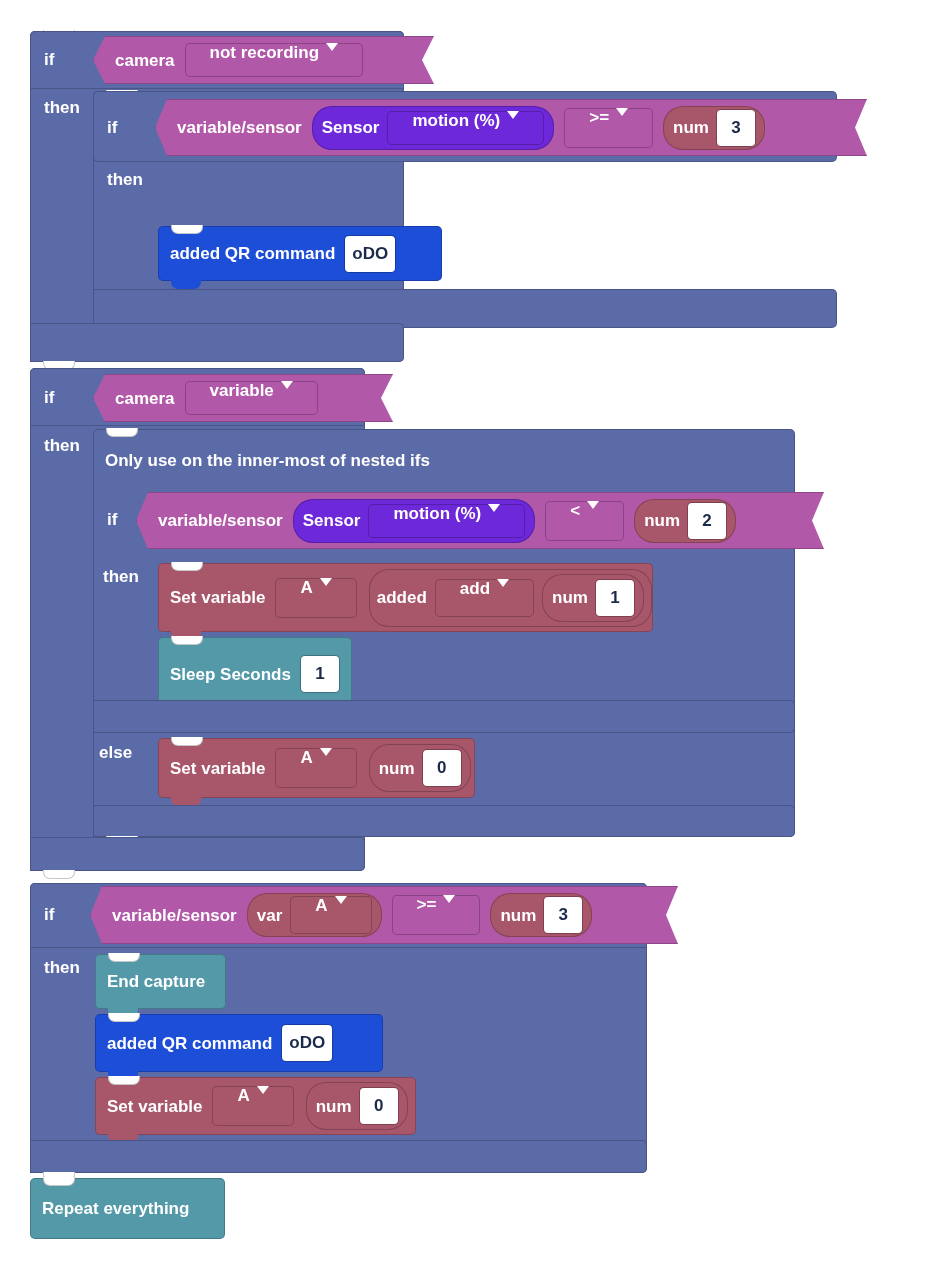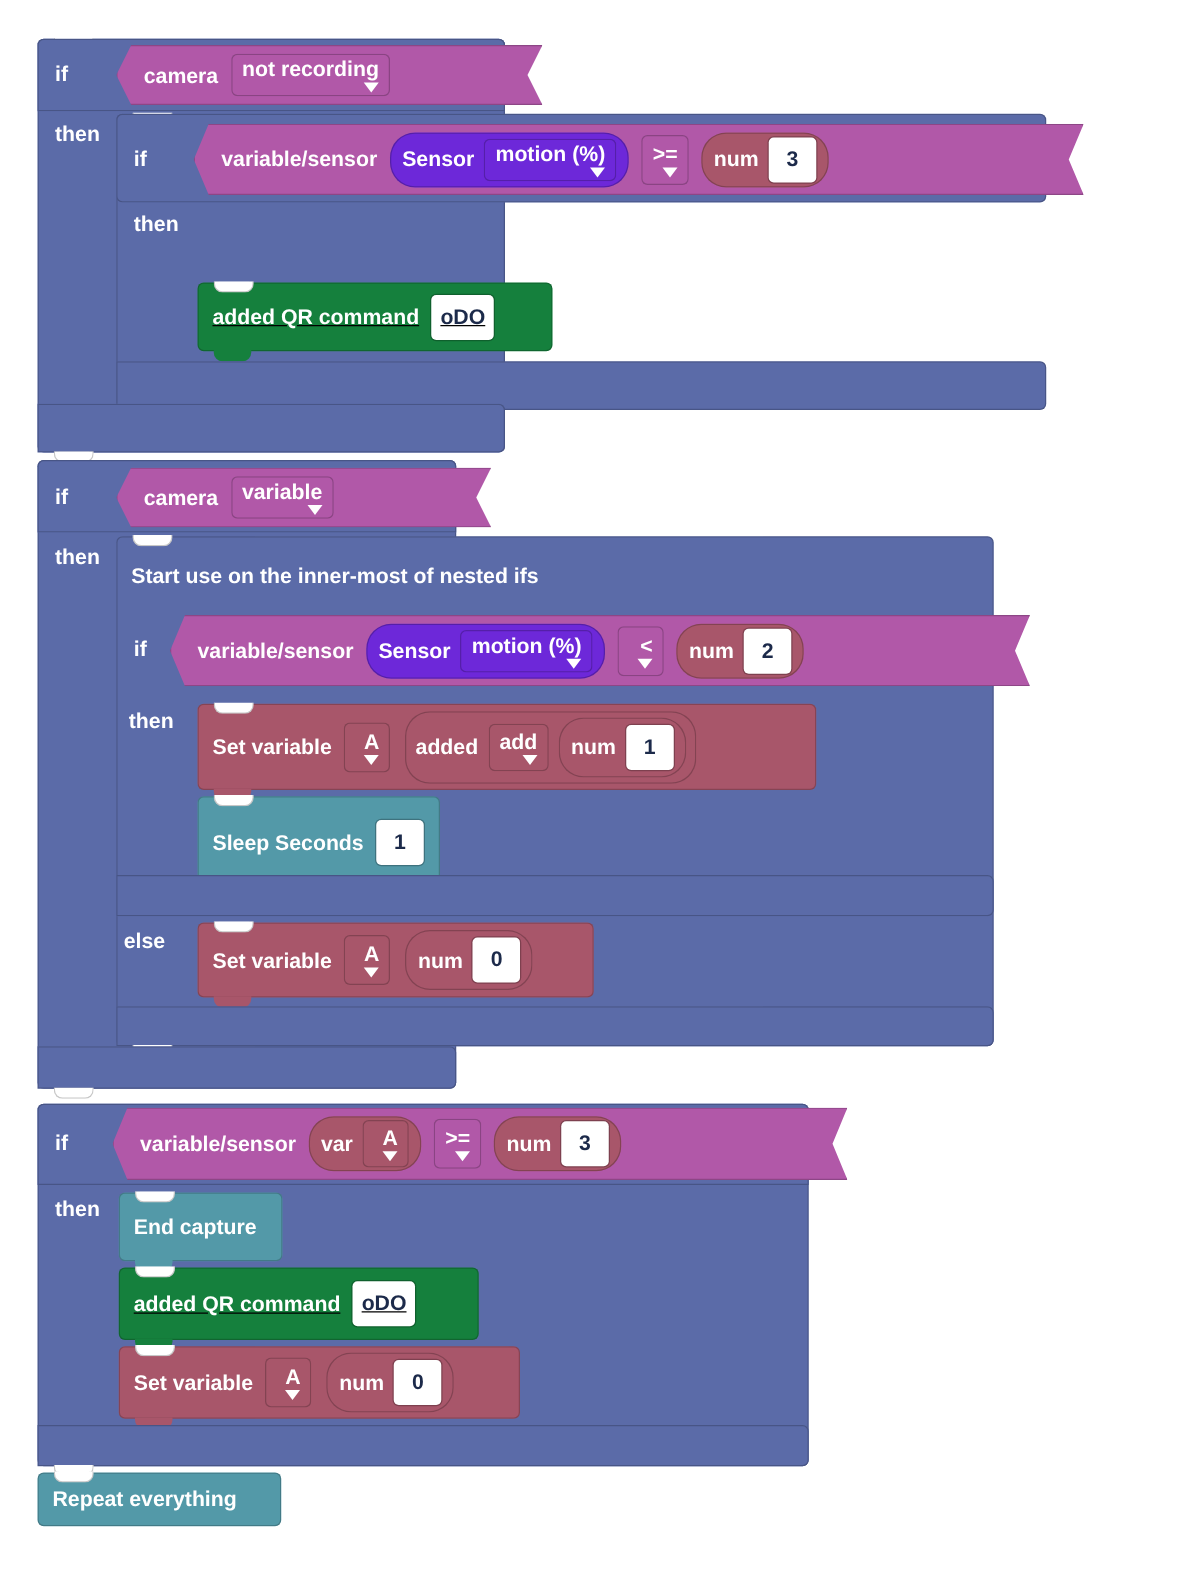--- a/index.html
+++ b/index.html
@@ -51,48 +51,47 @@
     left: 13px; bottom: -8px;
     width: 30px; height: 9px;
     border-radius: 0 0 7px 7px;
   }
 
   
   .c-control   { background: #5b6ba8; }
   .c-logic     { background: #b158a8; }
   .c-sensor    { background: #6d28d9; }
   .c-teal      { background: #5399a8; }
-  .c-green     { background: #15803d; text-decoration: underline; }
+  .c-green     { background: #1d4ed8; }
   .c-red       { background: #a8566a; }
 
   .out { box-shadow: inset 0 0 0 1px rgba(0,0,0,.20); }
 
   
   .hex {
     position: absolute;
     display: flex;
     align-items: center;
     padding: 0 10px 0 22px;
     clip-path: polygon(12px 0, 100% 0, calc(100% - 12px) 50%, 100% 100%, 12px 100%, 0 50%);
   }
 
   
   .field {
     display: inline-flex;
-    align-items: flex-end;
+    align-items: flex-start;
     justify-content: center;
     border-radius: 5px;
     box-shadow: inset 0 0 0 1px rgba(0,0,0,.22);
-    padding: 0 9px;
+    padding: 0 25px;
     height: 34px;
     color: #fff;
     font-weight: bold;
     font-size: 17px;
     white-space: nowrap;
-    flex-direction: column;
   }
   .caret {
     display: inline-block;
     width: 0; height: 0;
     border-left: 6px solid transparent;
     border-right: 6px solid transparent;
     border-top: 8px solid #ffffff;
     margin-left: 7px;
   }
   
@@ -202,21 +201,21 @@
       <span>variable</span>
       <span class="caret"></span>
     </span>
   </div>
 
   <div class="blk lbl" style="left:44px; top:437px;">then</div>
 
   <div class="blk c-control out" style="left:93px; top:429px; width:702px; height:408px; border-radius:5px;"></div>
   <div class="notch-top" style="left:106px; top:428px;"></div>
 
-  <div class="blk lbl" style="left:105px; top:452px; font-size:17px;">Start use on the inner-most of nested ifs</div>
+  <div class="blk lbl" style="left:105px; top:452px; font-size:17px;">Only use on the inner-most of nested ifs</div>
 
   <div class="blk lbl" style="left:107px; top:511px;">if</div>
 
   <div class="hex c-logic out" style="left:136px; top:492px; height:57px; width:656px;">
     <span class="lbl">variable/sensor</span>
 
     <span class="pill c-sensor" style="margin-left:10px;">
       <span class="lbl">Sensor</span>
       <span class="field c-sensor">
         <span>motion (%)</span>
@@ -343,18 +342,18 @@
     <span class="pill c-red" style="margin-left:12px; height:48px;">
       <span class="lbl">num</span>
       <span class="txtbox">0</span>
     </span>
     <div class="tab-bot c-red"></div>
   </div>
 
   <div class="blk c-control out" style="left:30px; top:1140px; width:617px; height:33px; border-radius:0 5px 5px 0;"></div>
   <div class="notch-top" style="left:43px; top:1172px;"></div>
 
-  <div class="blk stmt c-teal out" style="left:30px; top:1178px; width:195px; height:43px;">
+  <div class="blk stmt c-teal out" style="left:30px; top:1178px; width:195px; height:61px;">
     <div class="notch-top"></div>
     <span class="lbl">Repeat everything</span>
   </div>
 
 </div>
 
 </body></html>

